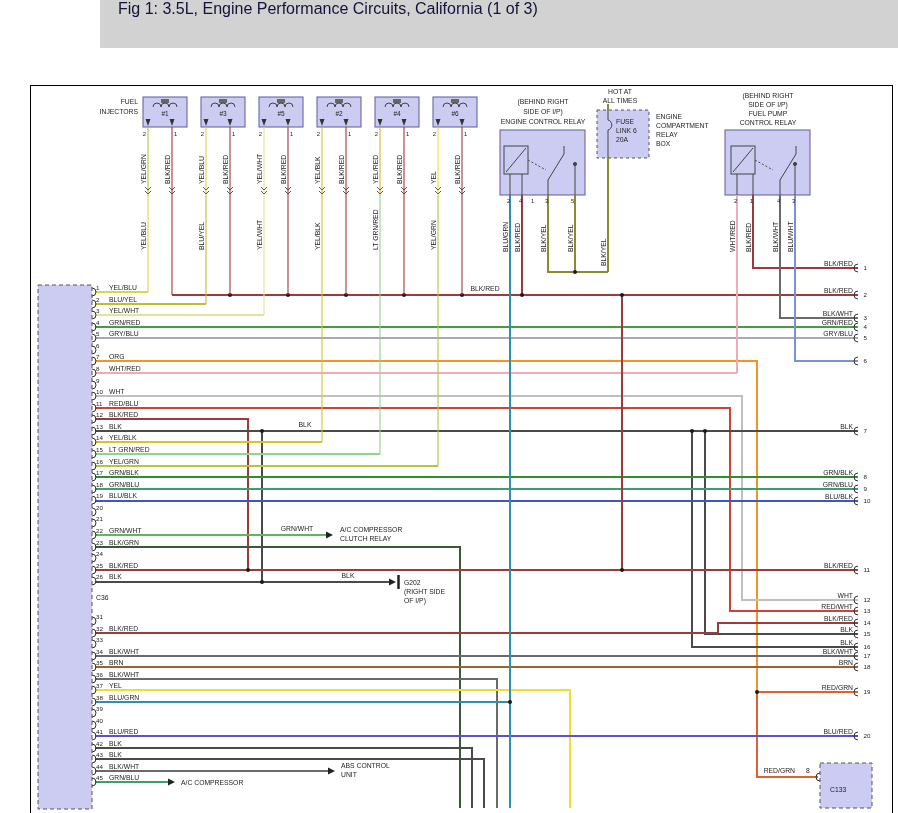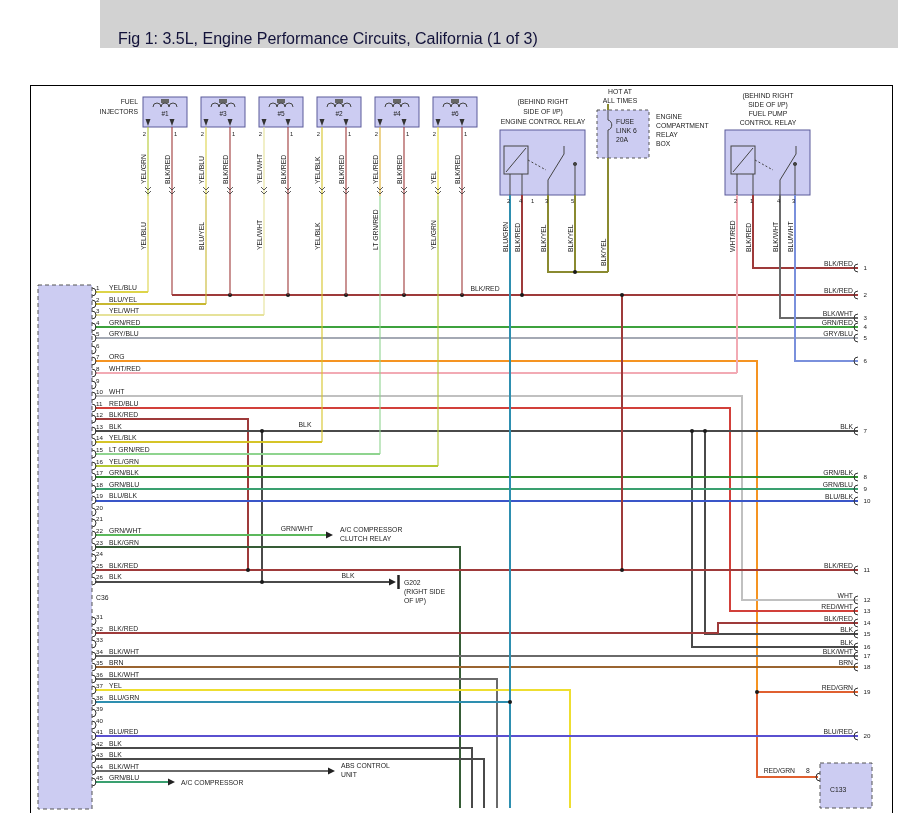--- a/index.html
+++ b/index.html
@@ -1,18 +1,18 @@
 <!DOCTYPE html>
 <html><head>
 <meta charset="utf-8">
 <style>
   html,body{margin:0;padding:0;width:898px;height:813px;overflow:hidden;background:#ffffff;
     font-family:"Liberation Sans",sans-serif;}
   #titlebar{position:absolute;left:100px;top:0;width:798px;height:48px;background:#d2d2d2;
-    display:flex;align-items:flex-end;}
+    display:flex;align-items:flex-start;}
   #titlebar .title{margin-left:18px;font-size:16px;color:#12123a;}
   #diagram-svg{position:absolute;left:0;top:0;}
   #diagram-svg text{font-family:"Liberation Sans",sans-serif;fill:#222;}
 </style>
 </head>
 <body>
 
 <div id="titlebar">
   <span class="title">Fig 1: 3.5L, Engine Performance Circuits, California (1 of 3)</span>
 </div>

